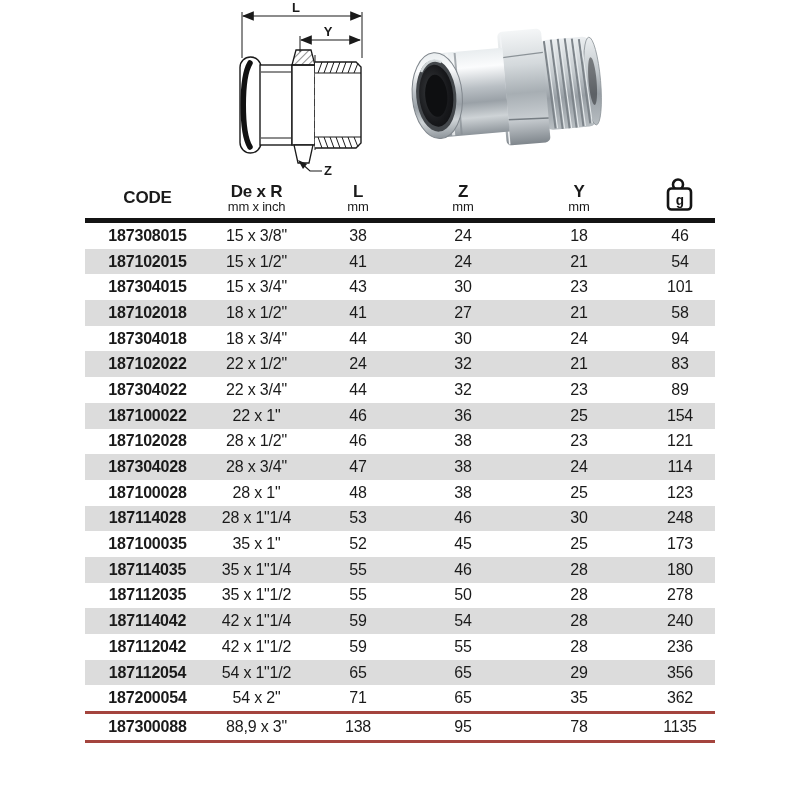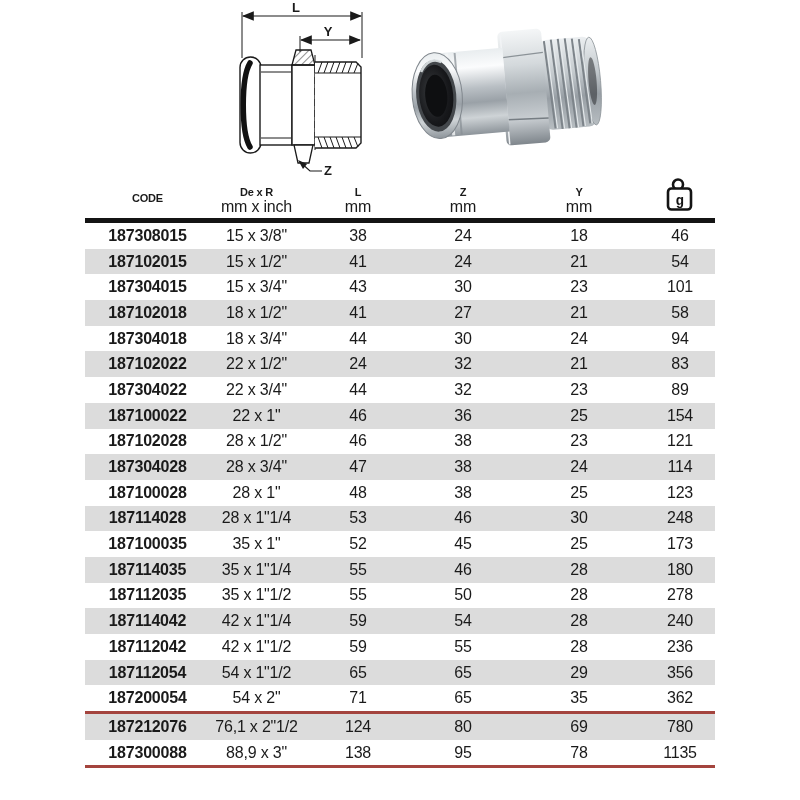--- a/index.html
+++ b/index.html
@@ -22,22 +22,22 @@
   
   .spec-table { position:absolute; left:85px; top:180px; width:630px; letter-spacing:-0.2px; }
   .thead {
     display:flex; align-items:flex-end;
     height:43px; padding-bottom:4px;
     border-bottom:5px solid #141414;
   }
   .col  { text-align:center; display:flex; flex-direction:column; justify-content:flex-end; align-items:center; }
   .c0 { width:125px; } .c1 { width:93px; } .c2 { width:110px; }
   .c3 { width:100px; } .c4 { width:132px; } .c5 { width:70px; }
-  .th-main { font-size:11px; font-weight:bold; line-height:16px; }
-  .th-sub  { font-size:16px; font-weight:normal; line-height:14px; }
+  .th-main { font-size:17px; font-weight:bold; line-height:16px; }
+  .th-sub  { font-size:13px; font-weight:normal; line-height:14px; }
   .th-code { margin-bottom:8px; }
   .weight-icon { display:block; margin-bottom:1px; }
 
   .tbody { display:block; }
   .trow { display:flex; align-items:center; height:25.7px; font-size:16px; background:#ffffff; }
   .trow.alt { background:#dcdcdc; }
   .cell { text-align:center; }
   .cell-code { font-weight:bold; }
   .divider { height:3px; background:#a4443e; }
 </style>
@@ -369,28 +369,20 @@
   </div>
         <div class="trow">
     <div class="cell cell-code c0">187200054</div>
     <div class="cell c1">54 x 2"</div>
     <div class="cell c2">71</div>
     <div class="cell c3">65</div>
     <div class="cell c4">35</div>
     <div class="cell c5">362</div>
   </div>
         <div class="divider"></div>
-        <div class="trow alt">
-    <div class="cell cell-code c0">187212076</div>
-    <div class="cell c1">76,1 x 2"1/2</div>
-    <div class="cell c2">124</div>
-    <div class="cell c3">80</div>
-    <div class="cell c4">69</div>
-    <div class="cell c5">780</div>
-  </div>
         <div class="trow">
     <div class="cell cell-code c0">187300088</div>
     <div class="cell c1">88,9 x 3"</div>
     <div class="cell c2">138</div>
     <div class="cell c3">95</div>
     <div class="cell c4">78</div>
     <div class="cell c5">1135</div>
   </div>
         <div class="divider"></div>
       </div>

